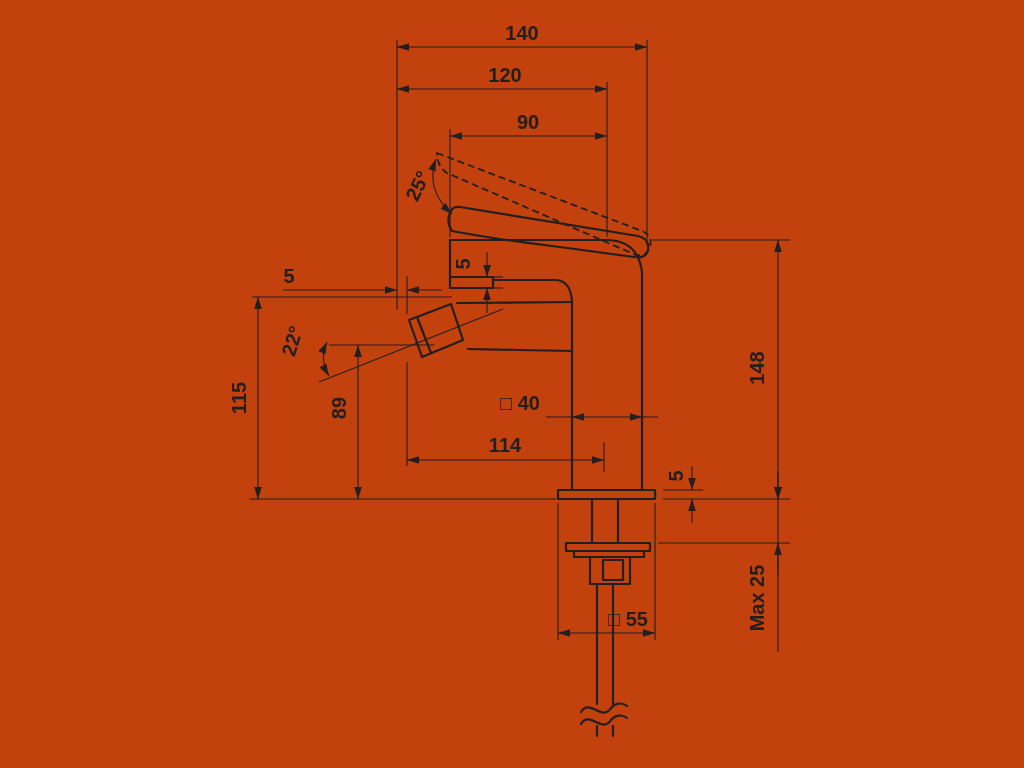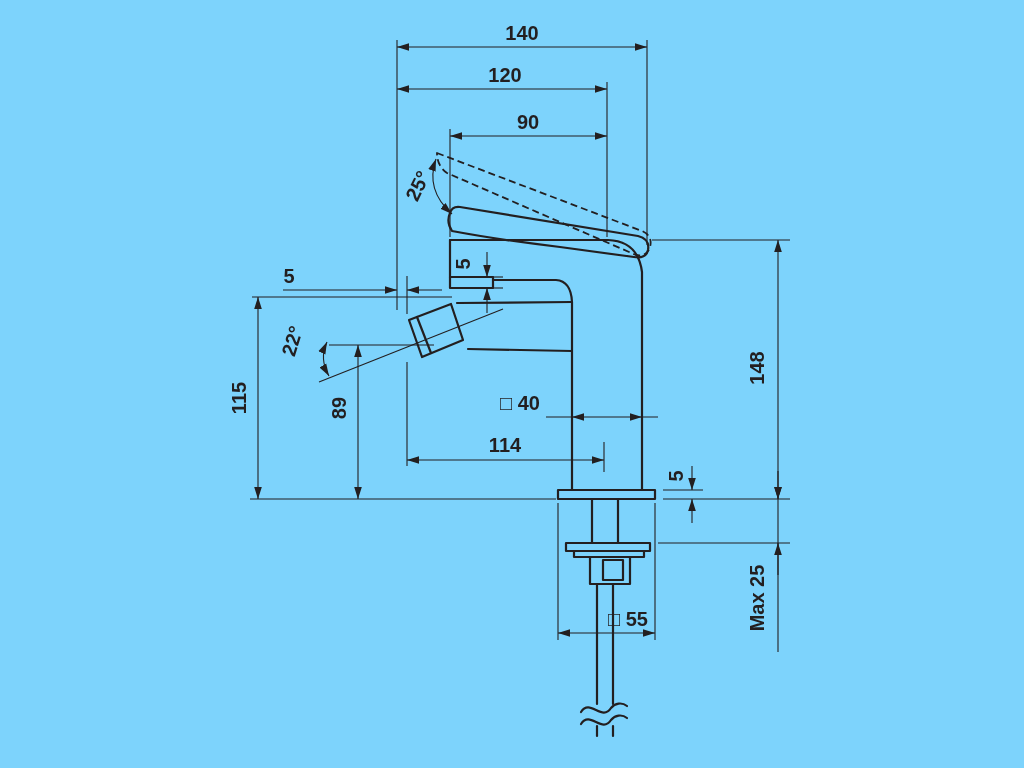--- a/index.html
+++ b/index.html
@@ -1,17 +1,17 @@
 <!DOCTYPE html>
 <html><head>
 <meta charset="utf-8">
 <style>
   html,body{margin:0;padding:0;background:#ffffff;}
   body{width:1024px;height:768px;overflow:hidden;}
-  #stage{position:relative;width:1024px;height:768px;background:#7dd3fc;}
+  #stage{position:relative;width:1024px;height:768px;background:#c2410c;}
   svg{display:block;}
   .out{stroke:#231f20;stroke-width:2.2;fill:none;stroke-linejoin:round;stroke-linecap:round;}
   .dim{stroke:#231f20;stroke-width:1.1;fill:none;stroke-linecap:butt;}
   .dash{stroke:#231f20;stroke-width:1.8;fill:none;stroke-dasharray:7 4;stroke-linejoin:round;}
   text{font-family:"Liberation Sans","DejaVu Sans",sans-serif;font-weight:bold;font-size:20px;fill:#231f20;}
 </style>
 </head>
 <body>
 
 <div id="stage">

